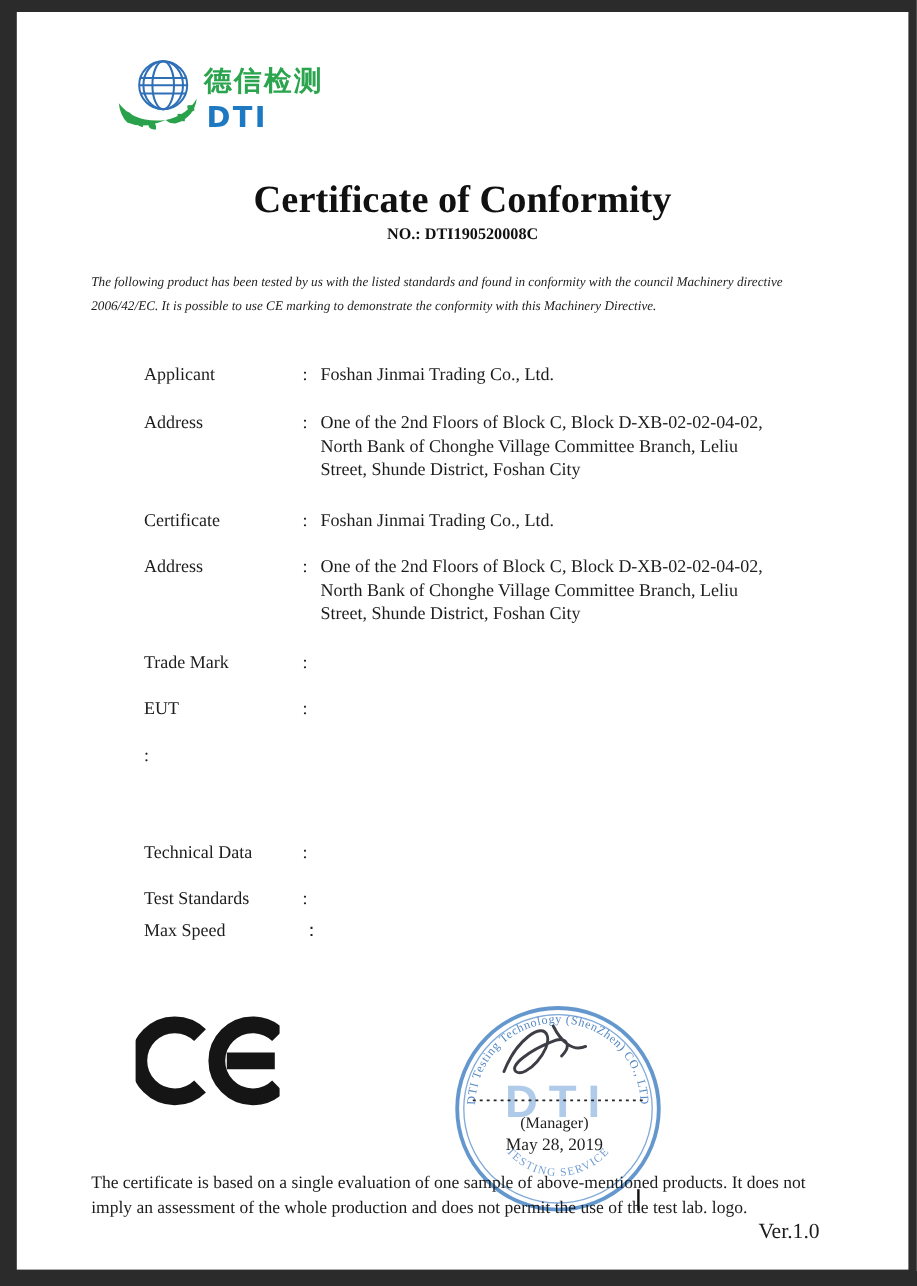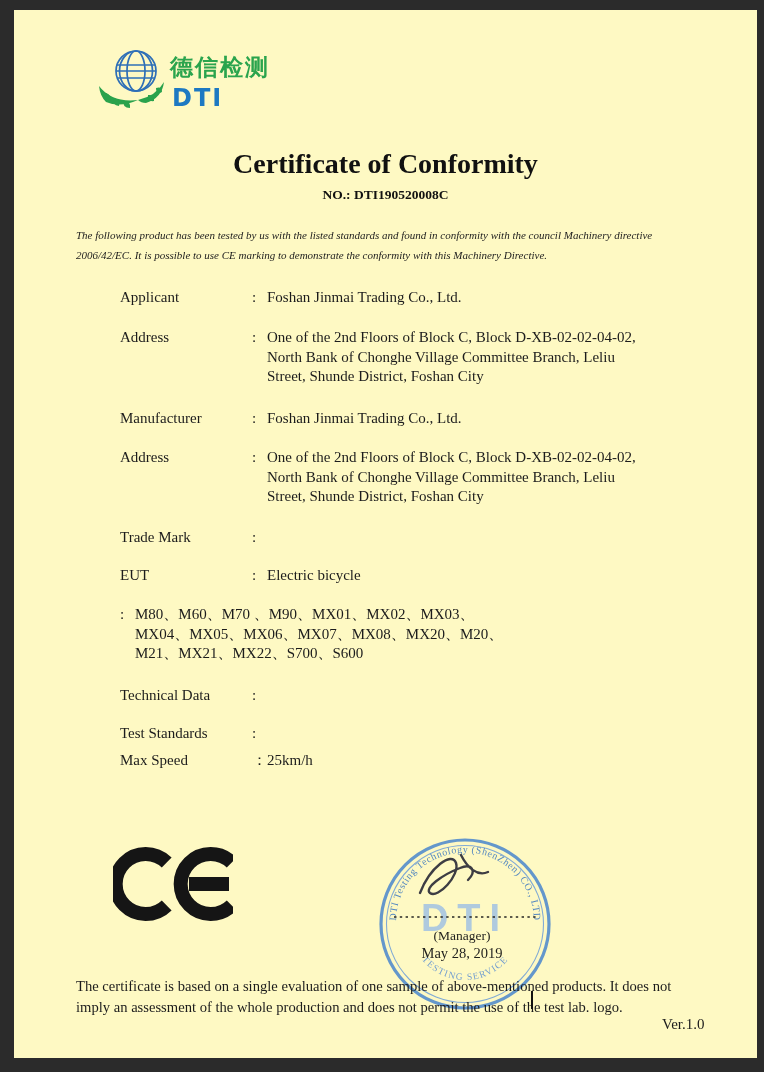--- a/index.html
+++ b/index.html
@@ -6,51 +6,51 @@
   html,body { width:764px; height:1072px; }
   body {
     background:#2b2b2b;
     position:relative;
     font-family:"Liberation Serif","DejaVu Serif",serif;
     color:#1c1c1c;
     overflow:hidden;
   }
   .page {
     position:absolute; left:14px; top:10px; right:7px; bottom:14px;
-    background:#fef9c3;
+    background:#ffffff;
   }
   
   .logo { position:absolute; left:84px; top:34px; width:220px; height:80px; }
   .logo-globe { position:absolute; left:0; top:2px; }
   .logo-cn {
     position:absolute; left:72px; top:8px;
     font-family:"DejaVu Sans","Liberation Sans",sans-serif;
     font-weight:bold; font-size:23px; letter-spacing:2px; color:#2aa44d;
   }
   .logo-dti {
     position:absolute; left:74px; top:40px;
     font-family:"DejaVu Sans","Liberation Sans",sans-serif;
     font-weight:bold; font-size:24px; letter-spacing:2px; color:#1d79c2;
   }
   
   .title {
     position:absolute; left:0; top:138px; width:100%;
-    text-align:center; font-size:28px; font-weight:bold; color:#111;
+    text-align:center; font-size:32px; font-weight:bold; color:#111;
   }
   .cert-no {
     position:absolute; left:0; top:177px; width:100%;
     text-align:center; font-size:13.5px; font-weight:bold; color:#111;
   }
   
   .intro {
     position:absolute; left:62px; top:216px; width:618px;
     font-size:11px; line-height:19.5px; text-align:left;font-style:italic;
   }
   
-  .row { position:absolute; left:106px; width:545px; display:flex; font-size:15px; line-height:19.6px; }
+  .row { position:absolute; left:106px; width:545px; display:flex; font-size:15px; line-height:19.6px;margin-top:16px; }
   .flabel { width:132px; flex:none; }
   .fcolon { width:15px; flex:none; }
   .fvalue { width:390px; flex:none;font-family:Liberation Serif, serif; }
   .r0{top:278px}.r1{top:318px}.r2{top:399px}.r3{top:438px}.r4{top:518px}
   .r5{top:556px}.r6{top:595px}.r7{top:676px}.r8{top:714px}.r9{top:741px}
   
   .ce { position:absolute; left:99px; top:836px; }
   
   .stamp { position:absolute; left:362px; top:823px; opacity:.95; }
   .ring-text { font-family:"Liberation Serif",serif; font-size:10px; letter-spacing:.6px; fill:#4c82c0; }
@@ -59,21 +59,21 @@
   .stamp-black { font-family:"Liberation Serif",serif; fill:#141414; }
   
   .footer-disclaimer {
     position:absolute; left:62px; top:966px; width:620px;
     font-size:14.6px; line-height:21px;
   }
   .text-cursor {
     position:absolute; left:517px; top:981px; width:1.6px; height:18px;
     background:#111;
   }
-  .version { position:absolute; left:648px; top:1006px; font-size:15px; }
+  .version { position:absolute; left:618px; top:1006px; font-size:18px; }
 </style>
 </head>
 <body>
 
 <div class="page">
 
   <div class="logo">
     <svg class="logo-globe" width="70" height="66" viewBox="0 0 70 66">
       <g stroke="#2e6fb7" stroke-width="1.7" fill="none">
         <circle cx="38" cy="25" r="20"></circle>
@@ -106,54 +106,51 @@
     <div class="flabel">Applicant</div>
     <div class="fcolon">:</div>
     <div class="fvalue">Foshan Jinmai Trading Co., Ltd.</div>
   </div>
   <div class="row r1">
     <div class="flabel">Address</div>
     <div class="fcolon">:</div>
     <div class="fvalue">One of the 2nd Floors of Block C, Block D-XB-02-02-04-02, North Bank of Chonghe Village Committee Branch, Leliu Street, Shunde District, Foshan City</div>
   </div>
   <div class="row r2">
-    <div class="flabel">Manufacturer</div>
+    <div class="flabel">Certificate</div>
     <div class="fcolon">:</div>
     <div class="fvalue">Foshan Jinmai Trading Co., Ltd.</div>
   </div>
   <div class="row r3">
     <div class="flabel">Address</div>
     <div class="fcolon">:</div>
     <div class="fvalue">One of the 2nd Floors of Block C, Block D-XB-02-02-04-02, North Bank of Chonghe Village Committee Branch, Leliu Street, Shunde District, Foshan City</div>
   </div>
   <div class="row r4">
     <div class="flabel">Trade Mark</div>
     <div class="fcolon">:</div>
   </div>
   <div class="row r5">
     <div class="flabel">EUT</div>
     <div class="fcolon">:</div>
-    <div class="fvalue">Electric bicycle</div>
   </div>
   <div class="row r6">
     <div class="fcolon">:</div>
-    <div class="fvalue">M80、M60、M70 、M90、MX01、MX02、MX03、MX04、MX05、MX06、MX07、MX08、MX20、M20、M21、MX21、MX22、S700、S600</div>
   </div>
   <div class="row r7">
     <div class="flabel">Technical Data</div>
     <div class="fcolon">:</div>
   </div>
   <div class="row r8">
     <div class="flabel">Test Standards</div>
     <div class="fcolon">:</div>
   </div>
   <div class="row r9">
     <div class="flabel">Max Speed</div>
     <div class="fcolon">：</div>
-    <div class="fvalue">25km/h</div>
   </div>
 
   <svg class="ce" width="120" height="76" viewBox="0 0 120 76">
     <g stroke="#151515" stroke-width="14" fill="none" stroke-linecap="butt">
       <path d="M 53.7 16.6 A 30 30 0 1 0 53.7 59.4"></path>
       <path d="M 118.7 16.6 A 30 30 0 1 0 118.7 59.4"></path>
       <path d="M 76 38 L 116 38"></path>
     </g>
   </svg>
 

